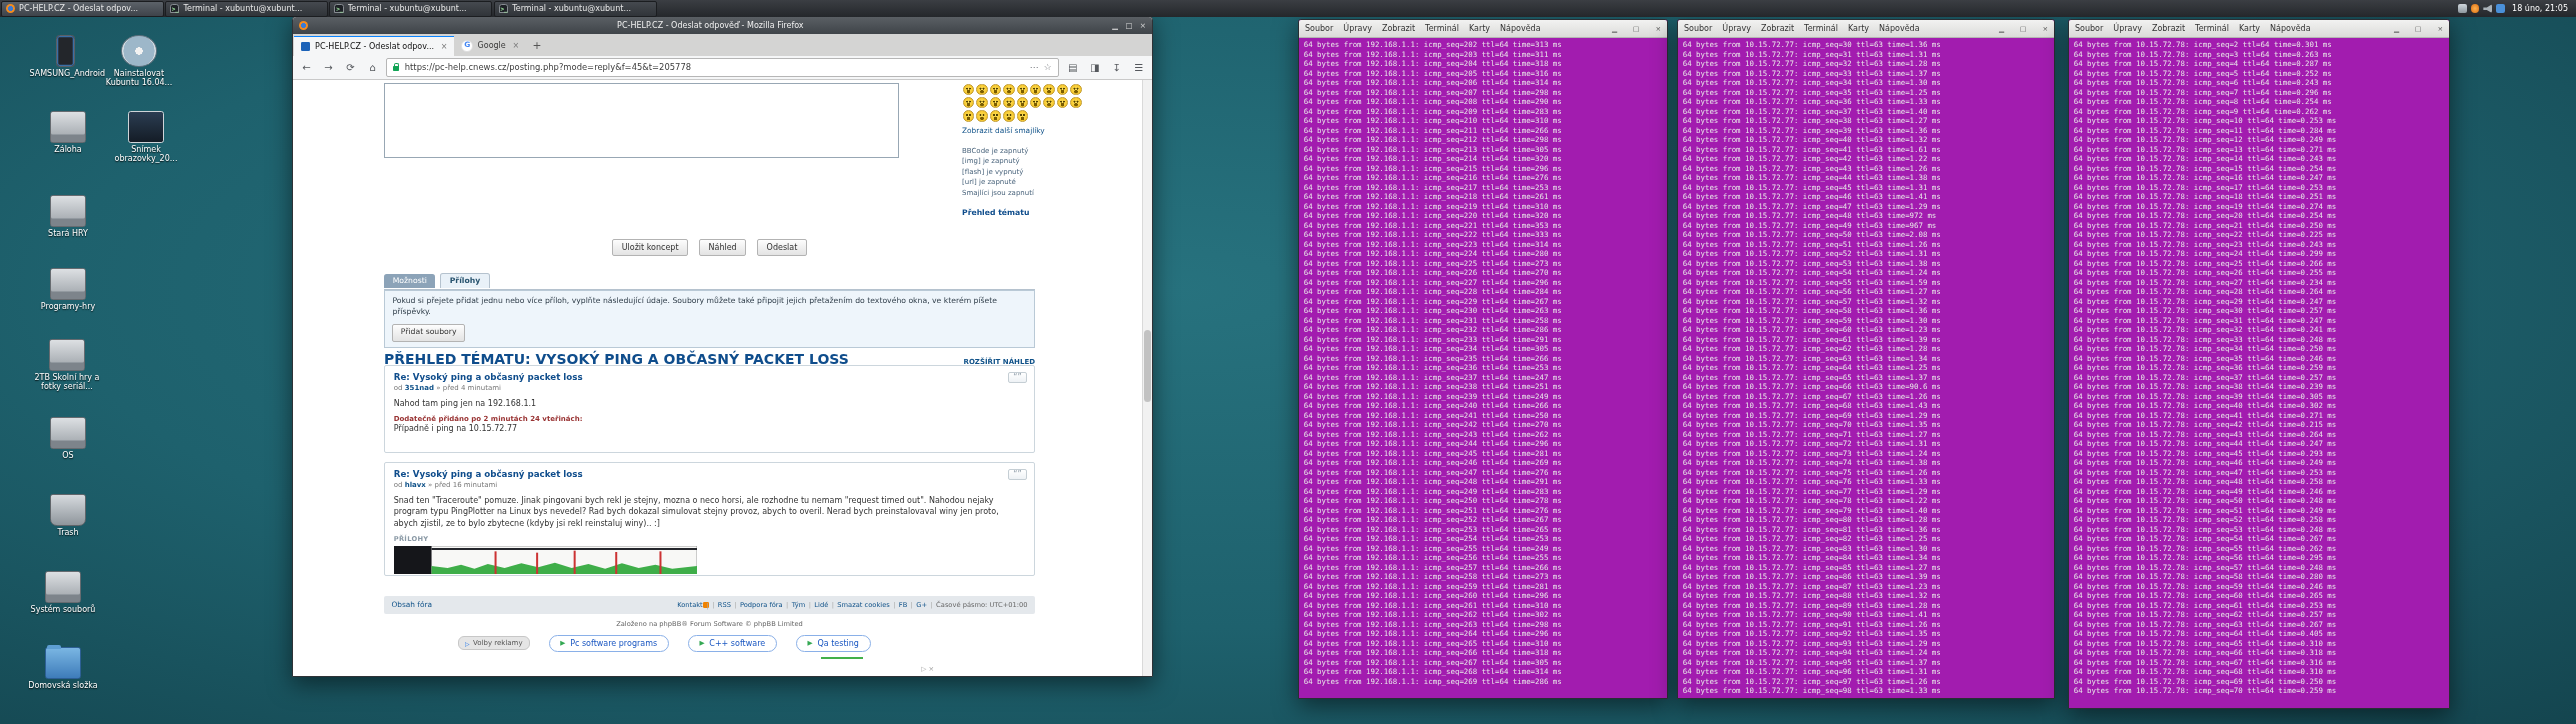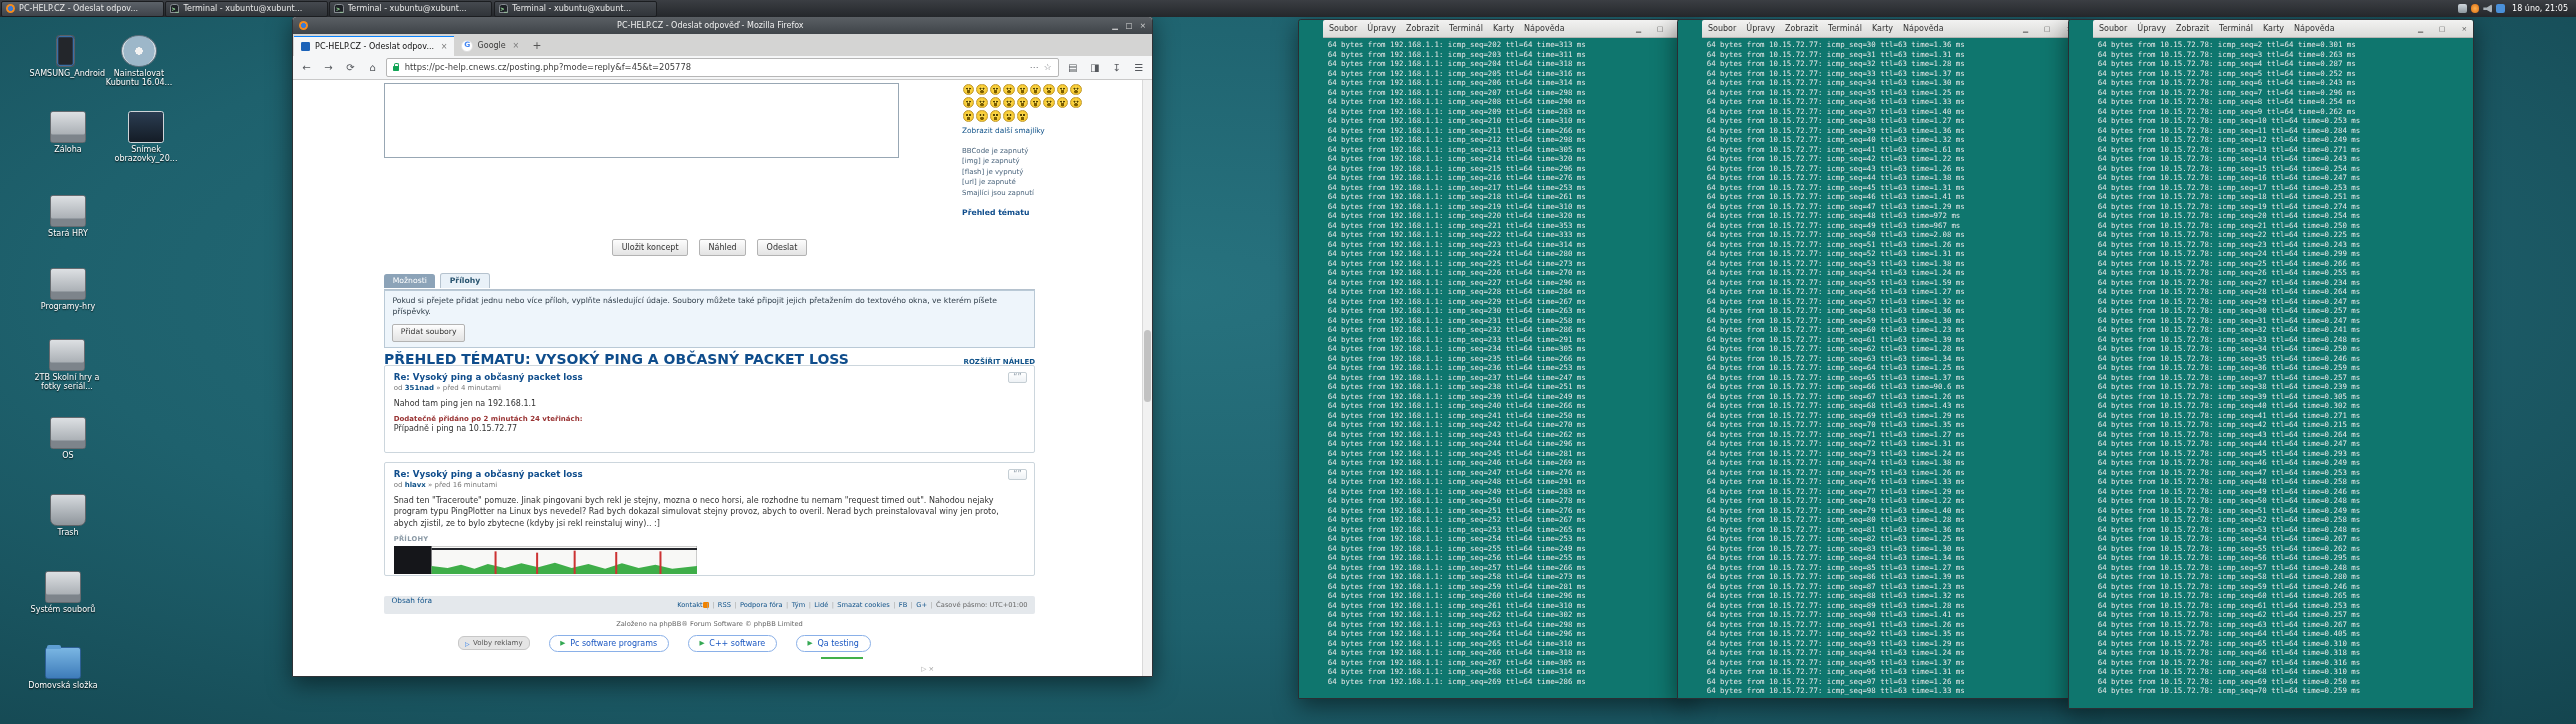--- a/index.html
+++ b/index.html
@@ -107,42 +107,42 @@
   .quote-btn{position:absolute;right:6.7px;top:6px;border:0.7px solid #c5ced4;border-radius:2px;padding:0 4.7px;
              color:#8b9aa6;font-size:8px;background:linear-gradient(#fff,#eef2f5);cursor:pointer;}
   .byline{font-size:7px;color:#777;margin:2.7px 0 5.4px;}
   .byline .u{color:#105289;font-weight:bold;cursor:pointer;}
   .post-body{font-size:8px;color:#333;line-height:1.45;}
   .edit-note{margin-top:6px;font-size:7px;font-weight:bold;color:#993333;}
   .attach-label{margin-top:5.4px;font-size:6.7px;font-weight:bold;color:#8b9aa6;letter-spacing:0.3px;}
   .attach-thumb{margin-top:2.7px;width:303px;height:28px;display:block;cursor:pointer;}
   .back-top{position:absolute;left:0;top:498px;font-size:11px;color:#105289;cursor:pointer;margin-top:16px;}
   .footer-bar{position:absolute;left:0;top:513px;width:100%;box-sizing:border-box;height:18px;background:#e4e8ec;
-              border-radius:2px;display:flex;padding:0 7.4px;font-size:7.4px;}
+              border-radius:2px;display:flex;align-items:center;padding:0 7.4px;font-size:7.4px;}
   .board-index{color:#105289;cursor:pointer;}
   .f-links{margin-left:auto;display:flex;align-items:center;font-size:6.7px;}
   .f-links>*+*::before{content:"|";color:#a9a9a9;margin:0 3.4px;}
   .f-link{color:#105289;cursor:pointer;}
   .rss-ic{width:6px;height:6px;background:#f08200;border-radius:1.3px;display:inline-block;}
   .tz{color:#666;}
   .credit{position:absolute;left:0;top:537px;width:100%;text-align:center;font-size:6.7px;color:#666;}
   .ads-row{position:absolute;left:0;top:552px;width:100%;display:flex;align-items:center;gap:19px;}
   .adchoices{display:flex;align-items:center;gap:3.4px;font-size:7px;color:#555;border:0.7px solid #c7c7c7;
              border-radius:6px;padding:2px 6px;background:#e5e5e5;cursor:pointer;margin-left:74px;}
   .adc-ic{color:#1a73e8;font-size:6px;}
   .ad-pill{display:flex;align-items:center;gap:4.7px;border:1px solid #8ab0e8;border-radius:10px;
            padding:3.4px 10.7px;font-size:8px;color:#1a57c2;background:#fff;cursor:pointer;white-space:nowrap;}
   .ad-ico{color:#34a853;font-size:6.7px;}
   .green-bar{position:absolute;left:437px;top:574px;width:42px;height:2.7px;background:#43b04a;}
   .mini-adc{position:absolute;right:101px;top:582px;color:#9e9e9e;font-size:6.7px;cursor:pointer;}
   .scrollbar{position:absolute;right:0;top:0;bottom:0;width:8.7px;background:#f1f1f1;border-left:0.7px solid #d9d9d9;}
   .sb-thumb{position:absolute;left:0.7px;right:0.7px;top:42%;height:12%;background:#c2c2c2;border-radius:4px;cursor:grab;}
 
   
-  .term{background:#0f766e;border:0.7px solid #2a2e33;border-radius:2.7px 2.7px 0 0;display:flex;flex-direction:column;padding-left:24px;}
+  .term{background:#a21caf;border:0.7px solid #2a2e33;border-radius:2.7px 2.7px 0 0;display:flex;flex-direction:column;}
   .term-head{height:17.4px;flex:none;background:linear-gradient(#f2f2f1,#dbdbd9);border-bottom:0.7px solid #b5b5b3;
              display:flex;align-items:center;padding:0 6px;gap:10px;font-size:8px;color:#333;border-radius:2px 2px 0 0;}
   .tm{cursor:pointer;}
   .term-head .sp{flex:1;}
   .term-head .wb{color:#555;font-size:6.7px;margin-left:6px;}
   .term-body{flex:1;padding:2px 4.7px;font:7.4px/9.5px "DejaVu Sans Mono",monospace;color:#e9e9e9;overflow:hidden;white-space:nowrap;}
   #term-win-0{left:1298px;top:19px;width:368px;height:678px;}
   #term-win-1{left:1677px;top:19px;width:376px;height:678px;}
   #term-win-2{left:2068px;top:19px;width:380px;height:688px;}
 </style>

